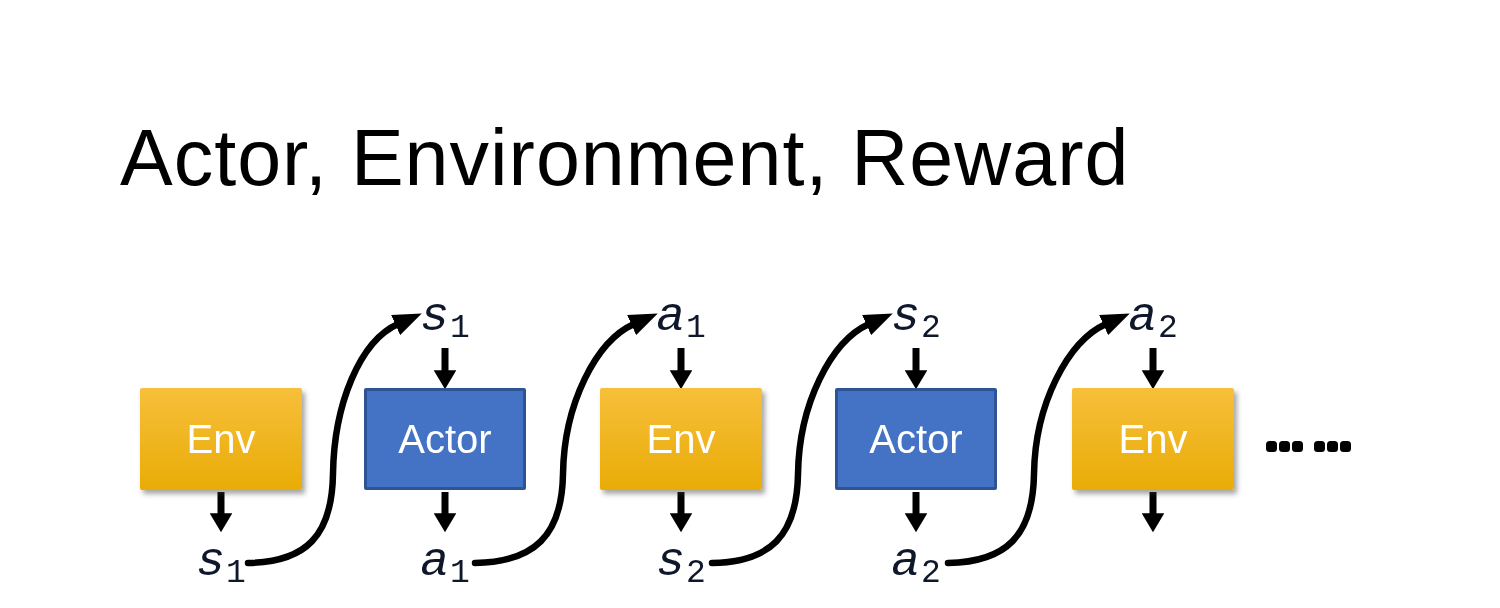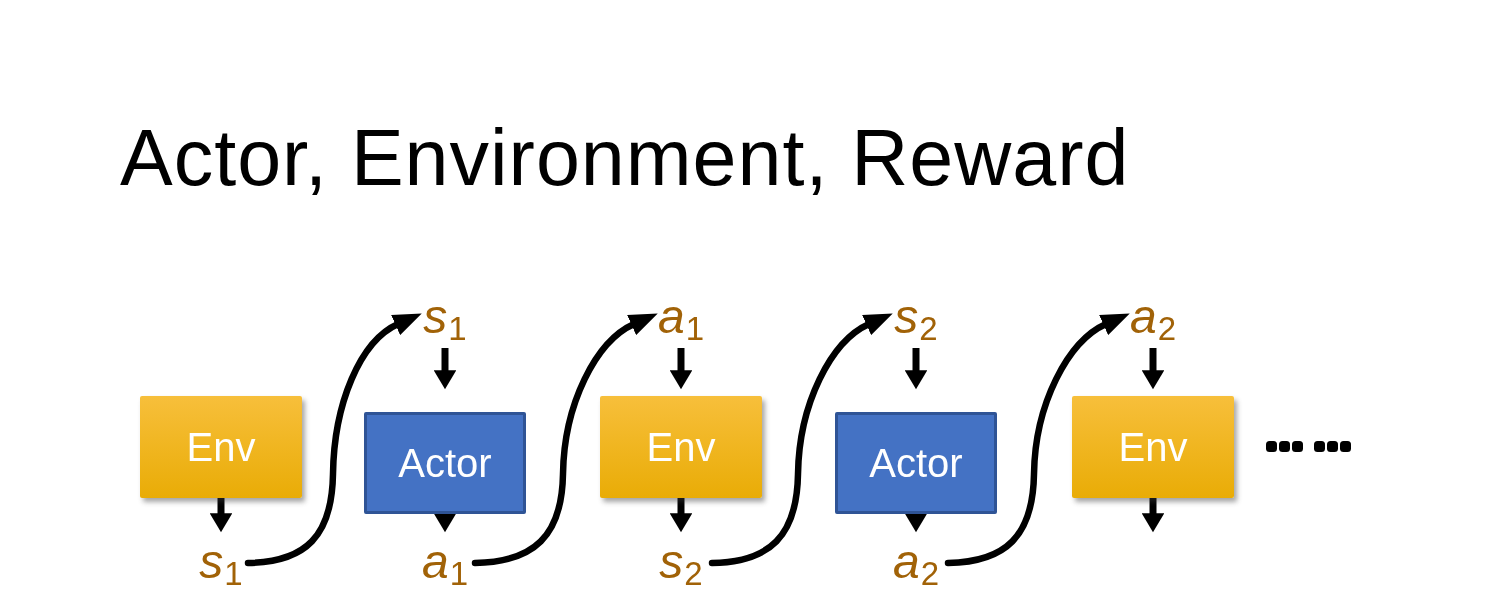--- a/index.html
+++ b/index.html
@@ -11,39 +11,38 @@
     font-family:"Liberation Sans","DejaVu Sans",sans-serif;
   }
   .title{
     position:absolute;left:120px;top:112px;margin:0;
     font-size:79px;font-weight:300;letter-spacing:1px;
     color:var(--title,#000);
     white-space:nowrap;
   }
   .connectors{position:absolute;left:0;top:0;pointer-events:none;}
   .box{
-    position:absolute;top:396px;width:162px;height:102px;
+    position:absolute;top:388px;width:162px;height:102px;
     display:flex;align-items:center;justify-content:center;
     font-size:40px;color:var(--box-text,#fff);
     border-radius:2px;box-sizing:border-box;
   }
   .box.env{
     background:linear-gradient(180deg,var(--env-top,#F7BF3B) 0%,var(--env-bottom,#E9AC06) 100%);
     box-shadow:3px 4px 5px rgba(60,60,60,0.45);
   }
   .box.actor{
     background:var(--actor-fill,#4472C4);
     border:3px solid var(--actor-border,#2F5496);
-    margin-top:16px;
   }
   .var-label{
     position:absolute;width:96px;text-align:center;
-    font-family:Liberation Sans, sans-serif;
+    font-family:Liberation Mono, monospace;
     font-style:italic;font-size:48px;line-height:1;
-    color:#a16207;white-space:nowrap;
+    color:#0f172a;white-space:nowrap;
   }
   .var-label .sub{
     font-style:normal;font-size:33px;
     position:relative;top:0.22em;margin-left:1px;
   }
   .var-label.top{top:293px;}
   .var-label.bottom{top:538px;}
   .dots{
     position:absolute;left:1266px;top:440px;height:12px;
     display:flex;align-items:center;

